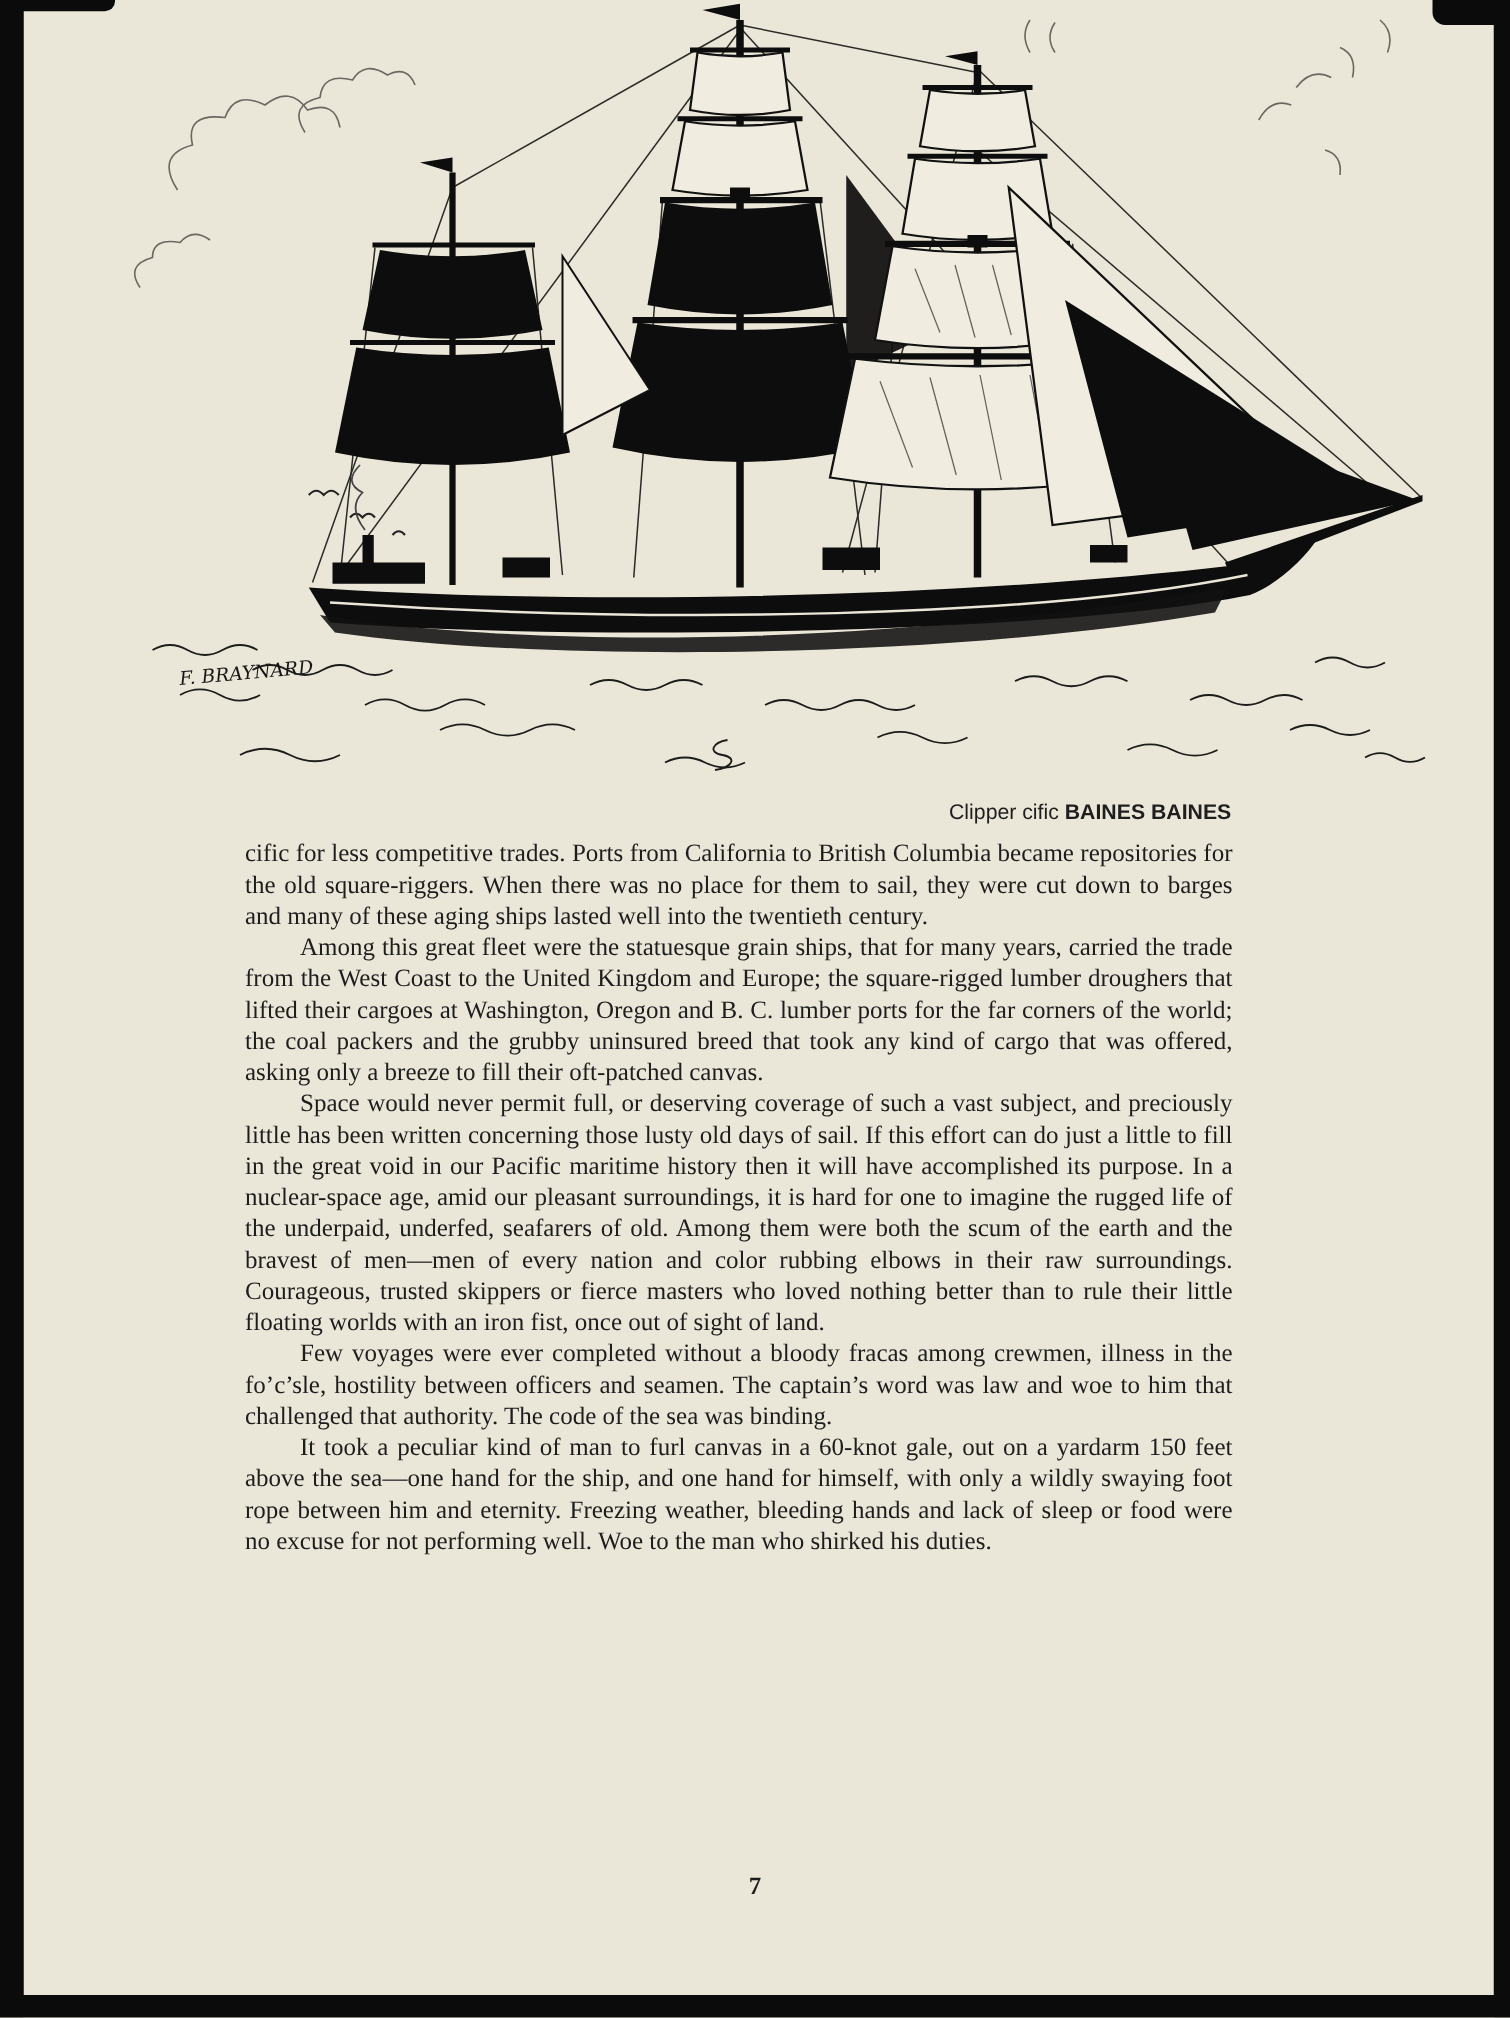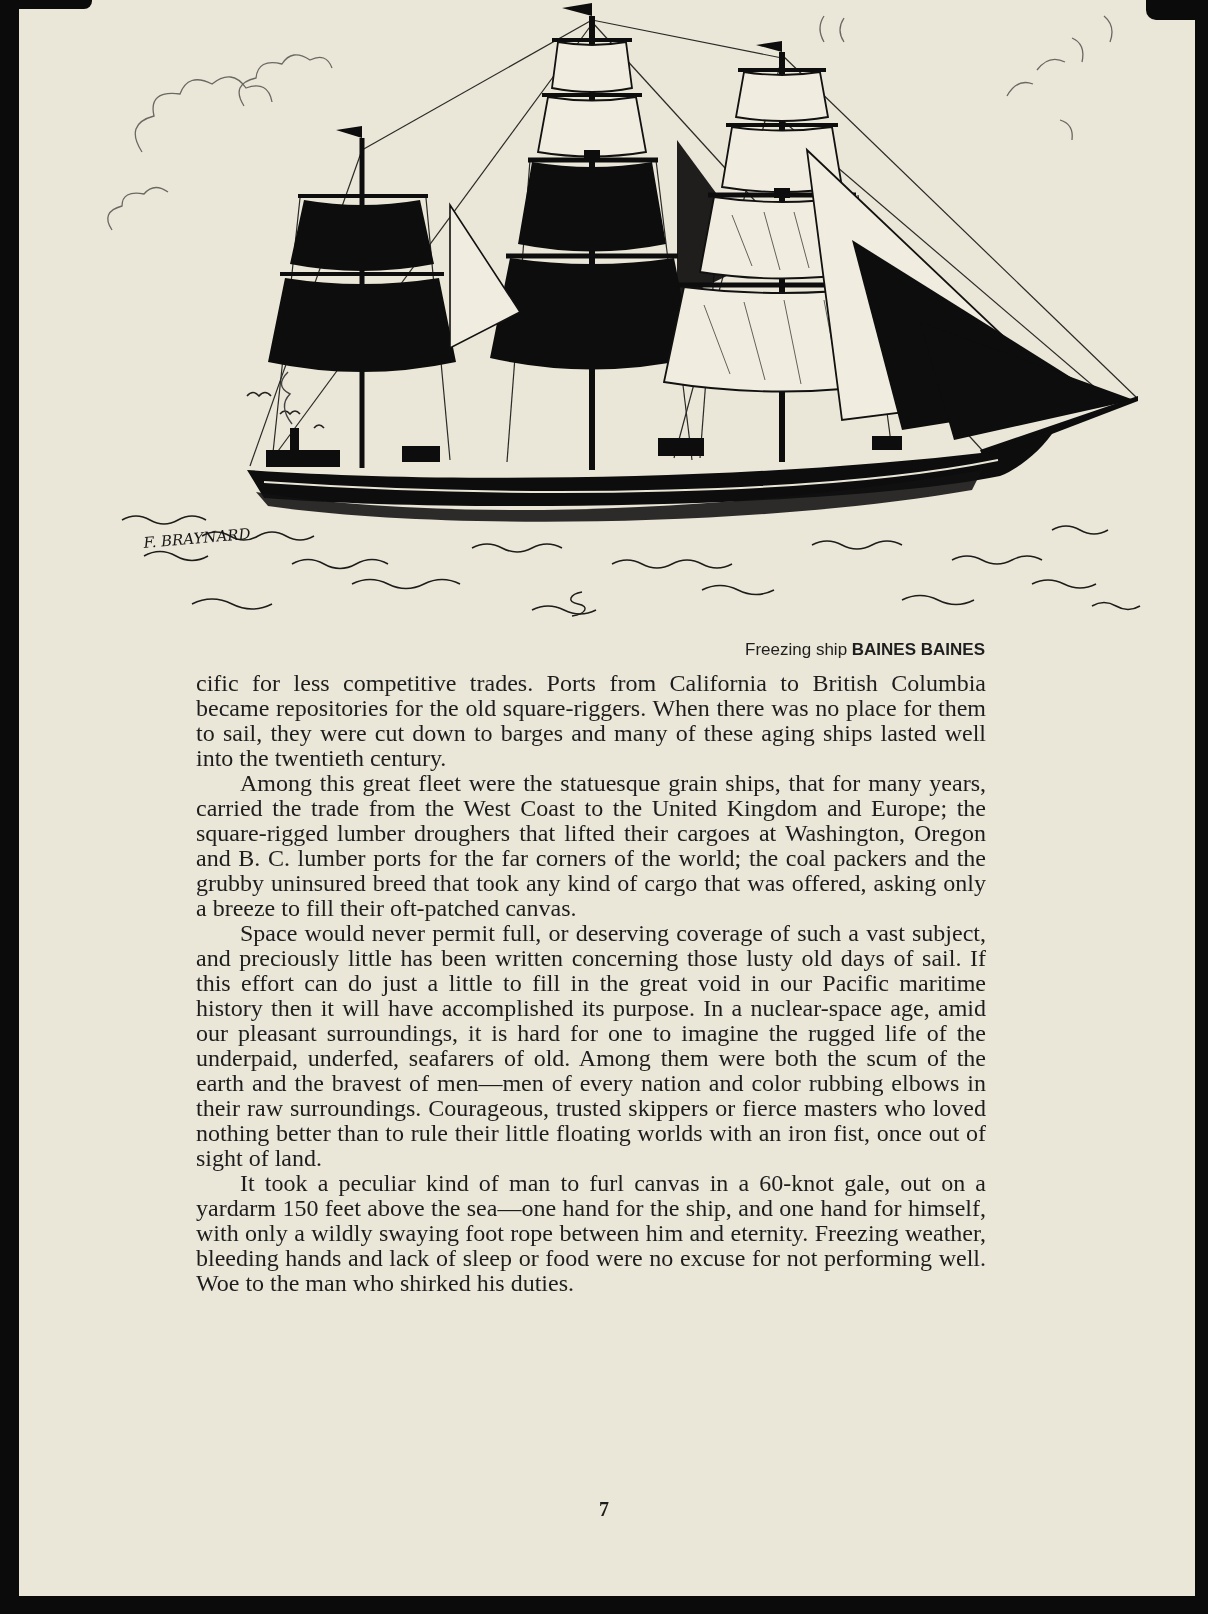--- a/index.html
+++ b/index.html
@@ -20,21 +20,21 @@
   .illustration svg{display:block;width:100%;height:100%;}
 
   .caption{
     position:absolute;top:640px;right:223px;
     font-family:"Liberation Sans", sans-serif;font-size:17px;color:#1e1e1e;
   }
   .caption .bold{font-weight:bold;}
 
   .bodytext{
     position:absolute;left:196px;top:671px;width:790px;
-    font-size:24px;line-height:25px;text-align:justify;
+    font-size:20px;line-height:25px;text-align:justify;
   }
   .bodytext p{margin:0;}
   .bodytext p.indent{text-indent:44px;}
 
   .pageno{
     position:absolute;top:1498px;left:0;width:1208px;text-align:center;
     font-size:20px;font-weight:bold;
   }
 
   .watermark{
@@ -184,27 +184,28 @@
           <path d="M530,592 c-12,2 -16,10 -4,12 c12,2 8,10 -6,12"></path>
           <path d="M1040,606 q12,-7 24,0 t24,0"></path>
         </g>
       </g>
 
       <text x="92" y="548" transform="rotate(-5 92 548)" font-family="DejaVu Serif, serif" font-style="italic" font-size="15" fill="#161616">F. BRAYNARD</text>
     </svg>
   </div>
 
   <div class="caption">
-    <span>Freezing ship </span><span class="bold">BAINES BAINES</span>
+    <span>Clipper cific </span><span class="bold">BAINES BAINES</span>
   </div>
 
   <div class="bodytext">
     <p>cific for less competitive trades. Ports from California to British Columbia became repositories for the old square-riggers.  When there was no place for them to sail, they were cut down to barges and many of these aging ships lasted well into the twentieth century.</p>
     <p class="indent">Among this great fleet were the statuesque grain ships, that for many years, carried the trade from the West Coast to the United Kingdom and Europe; the square-rigged lumber droughers that lifted their cargoes at Washington, Oregon and B. C. lumber ports for the far corners of the world; the coal packers and the grubby uninsured breed that took any kind of cargo that was offered, asking only a breeze to fill their oft-patched canvas.</p>
     <p class="indent">Space would never permit full, or deserving coverage of such a vast subject, and preciously little has been written concerning those lusty old days of sail.  If this effort can do just a little to fill in the great void in our Pacific maritime history then it will have accomplished its purpose.  In a nuclear-space age, amid our pleasant surroundings, it is hard for one to imagine the rugged life of the underpaid, underfed, seafarers of old. Among them were both the scum of the earth and the bravest of men—men of every nation and color rubbing elbows in their raw surroundings. Courageous, trusted skippers or fierce masters who loved nothing better than to rule their little floating worlds with an iron fist, once out of sight of land.</p>
+    <p class="indent">Few voyages were ever completed without a bloody fracas among crewmen, illness in the fo’c’sle, hostility between officers and seamen. The captain’s word was law and woe to him that challenged that authority. The code of the sea was binding.</p>
     <p class="indent">It took a peculiar kind of man to furl canvas in a 60-knot gale, out on a yardarm 150 feet above the sea—one hand for the ship, and one hand for himself, with only a wildly swaying foot rope between him and eternity.  Freezing weather, bleeding hands and lack of sleep or food were no excuse for not performing well.  Woe to the man who shirked his duties.</p>
   </div>
 
   <div class="pageno">7</div>
 
 
   <div class="scan-bar bar-left"></div>
   <div class="scan-bar bar-right"></div>
   <div class="scan-bar bar-bottom"></div>
   <div class="scan-bar corner-tl"></div>

